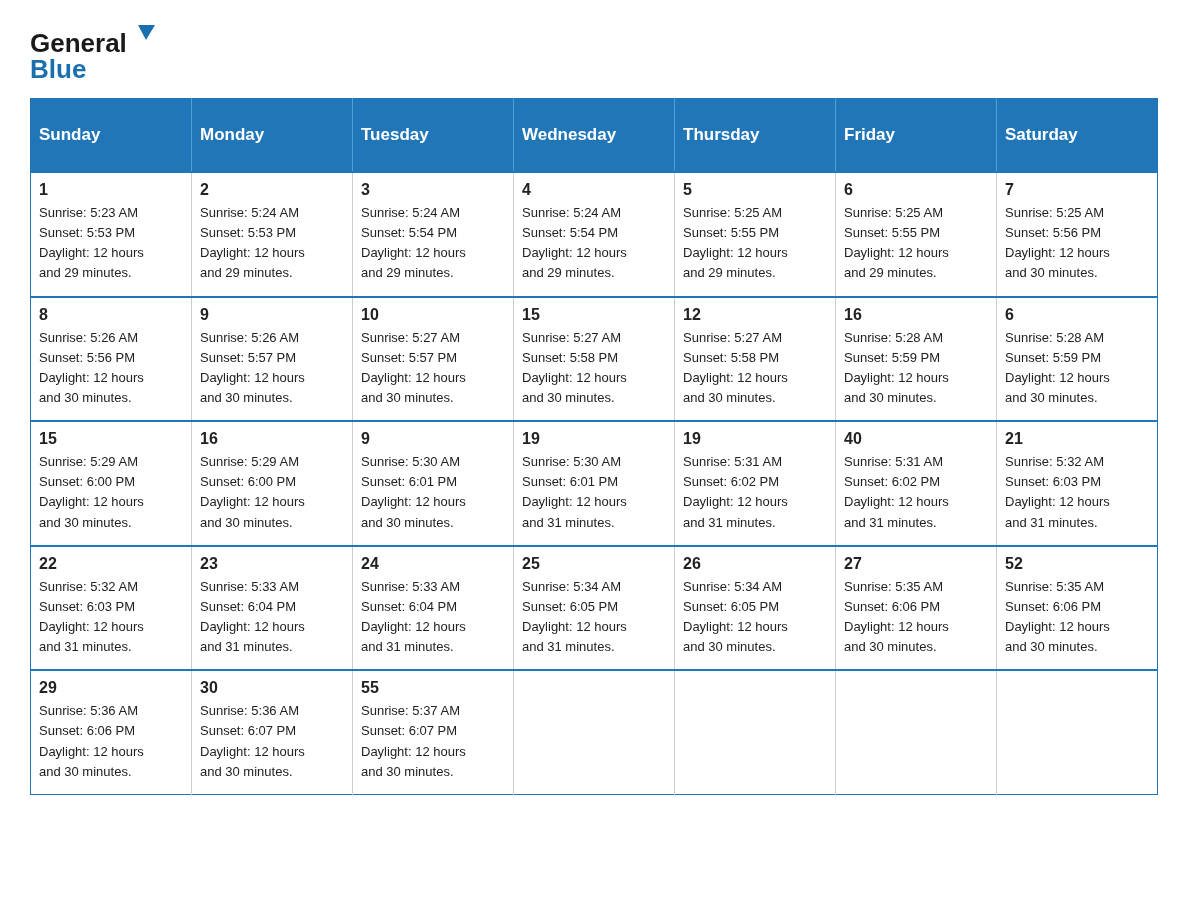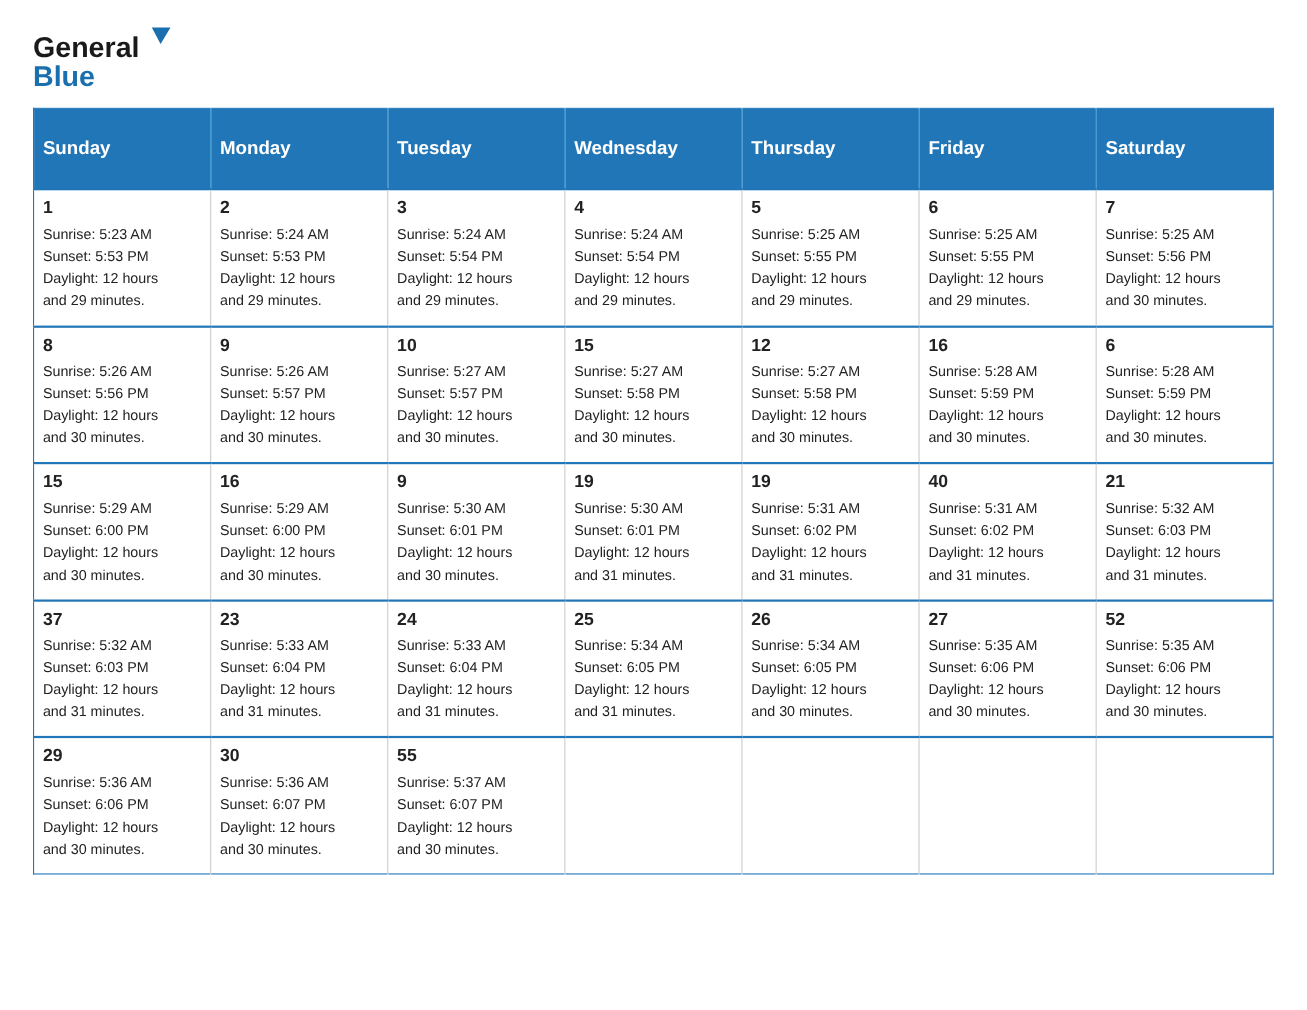--- a/index.html
+++ b/index.html
@@ -311,21 +311,21 @@
           <div class="day-info">
             Sunrise: 5:32 AM<br>
             Sunset: 6:03 PM<br>
             Daylight: 12 hours<br>
             and 31 minutes.
           </div>
         </td>
       </tr>
       <tr>
         <td>
-          <span class="day-num">37</span>
+          <span class="day-num">22</span>
           <div class="day-info">
             Sunrise: 5:32 AM<br>
             Sunset: 6:03 PM<br>
             Daylight: 12 hours<br>
             and 31 minutes.
           </div>
         </td>
         <td>
           <span class="day-num">23</span>
           <div class="day-info">

